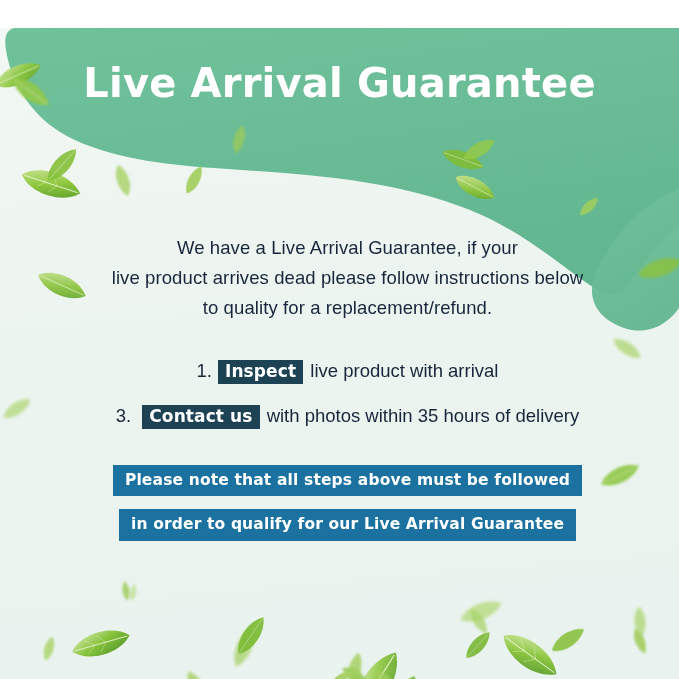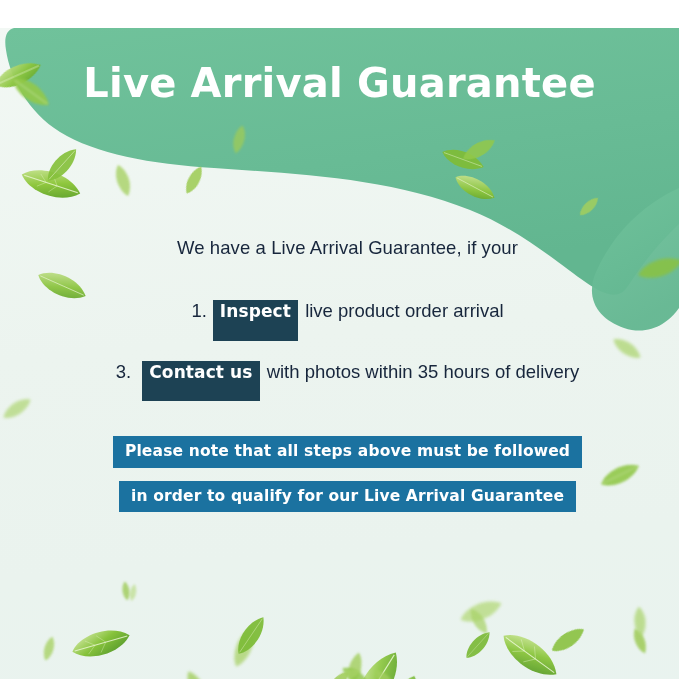--- a/index.html
+++ b/index.html
@@ -92,21 +92,21 @@
     padding: 9px 20px;
     white-space: nowrap;
   }
   .step .num { margin-right: 4px; }
 
   .hl {
     display: inline-block;
     background: #1d4254;
     color: #ffffff;
     font-weight: 700;
-    padding: 2px 7px 19px 7px;
+    padding: 2px 7px 3px 7px;
     margin: 0 2px;
     line-height: 1.15;
     vertical-align: baseline;
     font-family: "DejaVu Sans", sans-serif;
     font-size: 17px;
     letter-spacing: 0.1px;
   }
 
   .notes {
     margin-top: 26px;
@@ -463,26 +463,28 @@
         </svg>
     </div>
   </div>
 
   <div class="title">Live Arrival Guarantee</div>
 
   <div class="content">
 
     <div class="intro">
       <span>We have a Live Arrival Guarantee, if your</span>
+      <span>live product arrives dead please follow instructions below</span>
+      <span>to quality for a replacement/refund.</span>
     </div>
 
     <div class="steps">
 
       <div class="step">
-        <span class="num">1.</span><span class="hl">Inspect</span> <span>live product order arrival</span>
+        <span class="num">1.</span><span class="hl">Inspect</span> <span>live product with arrival</span>
       </div>
 
 
       <div class="step">
         <span class="num">3.</span> <span class="hl">Contact us</span> <span>with photos within 35 hours of delivery</span>
       </div>
 
     </div>
 
     <div class="notes">

